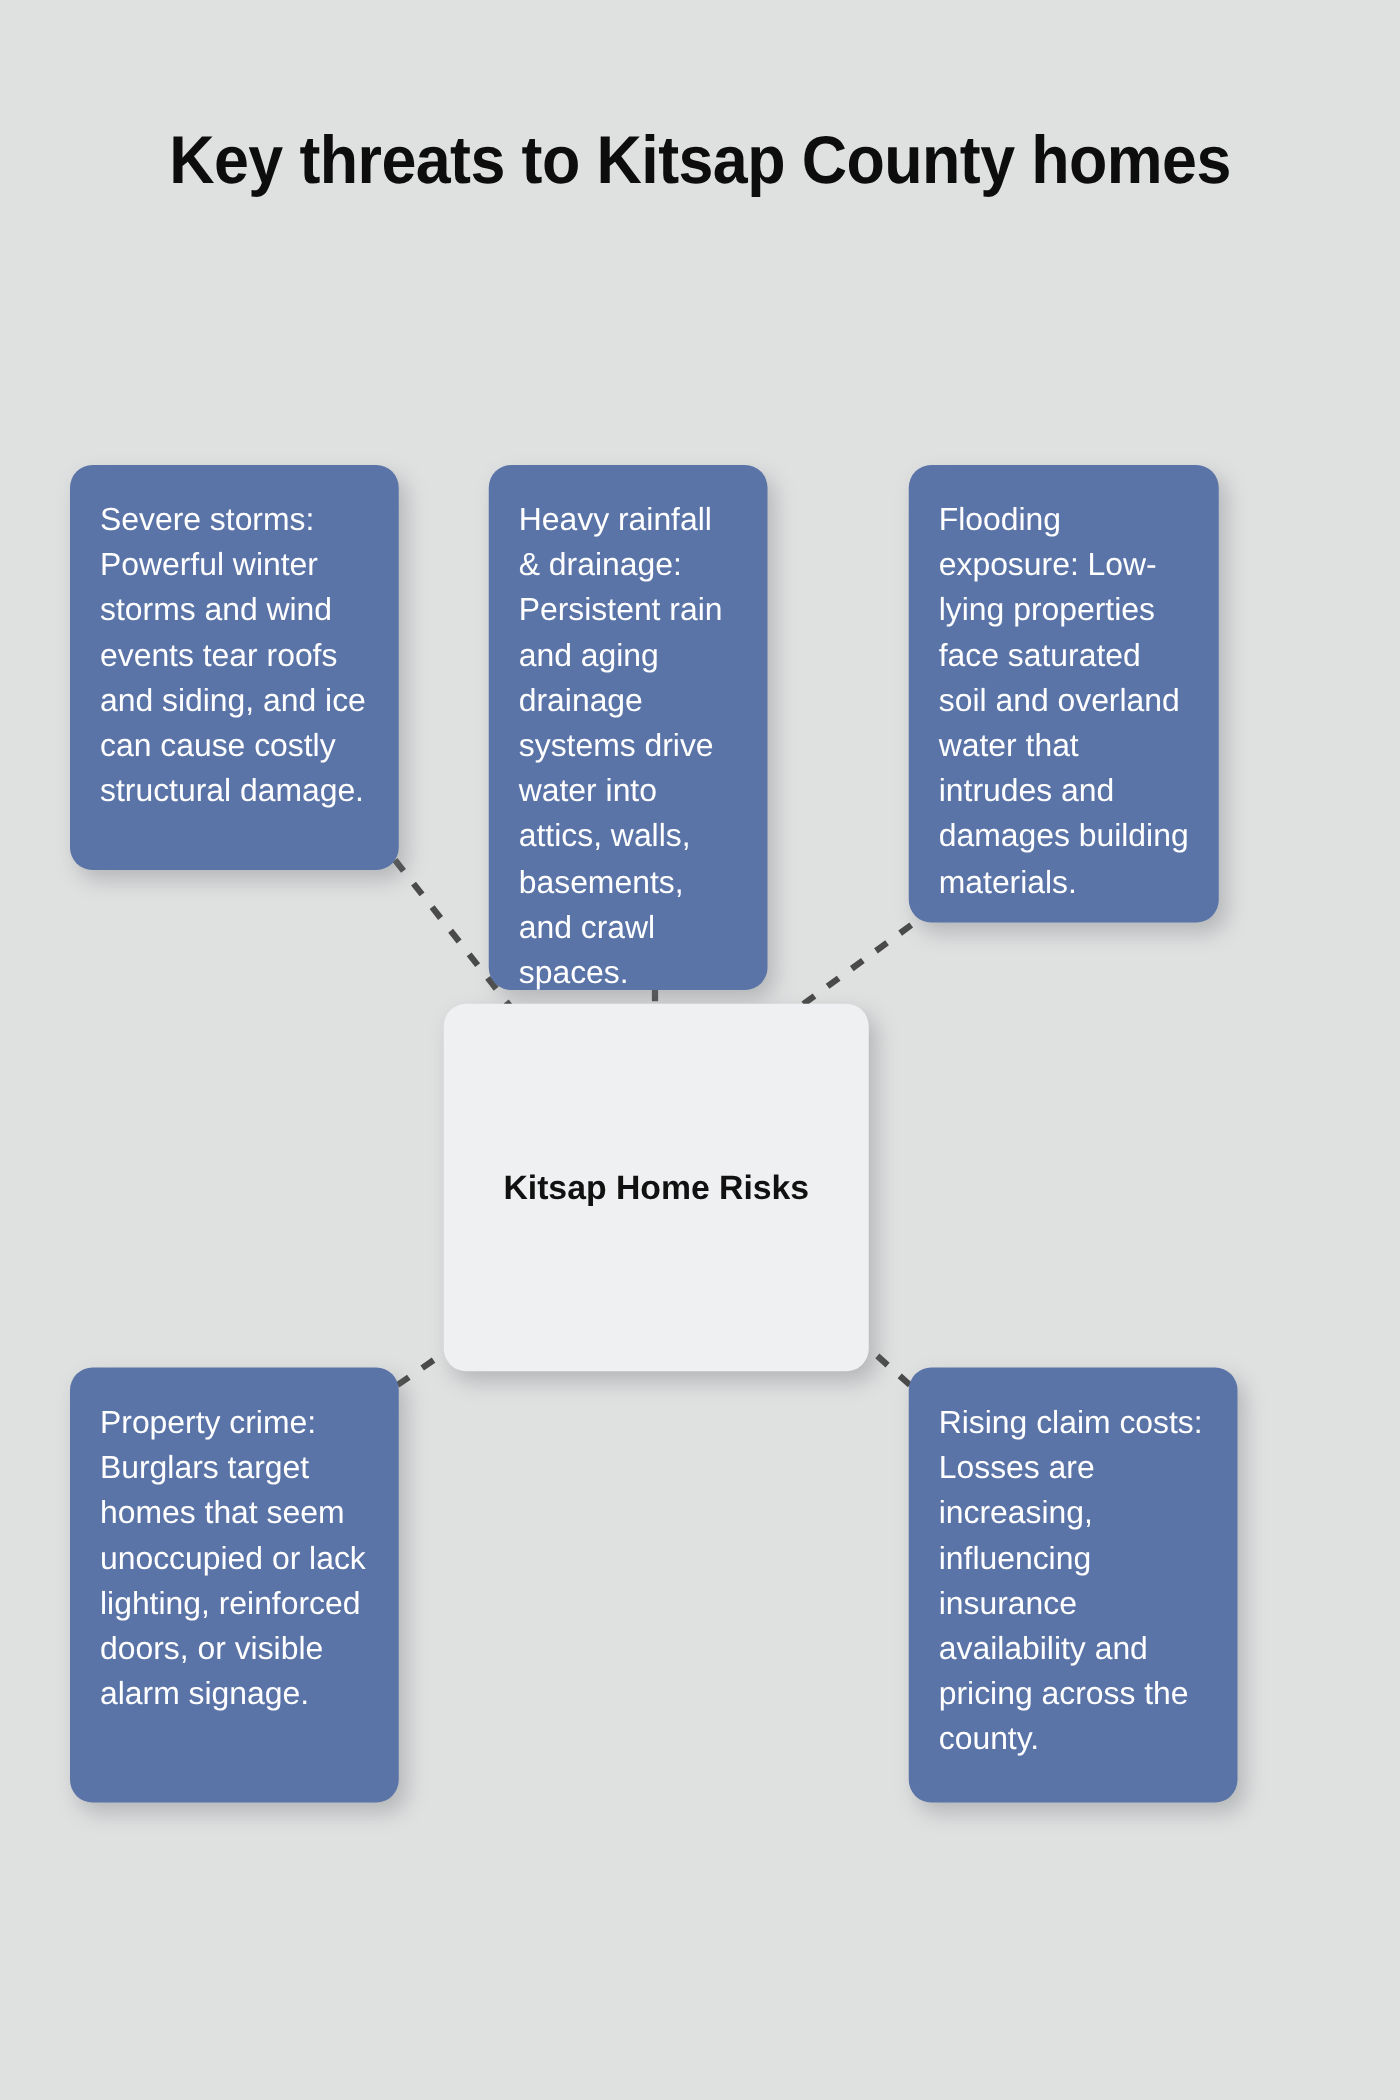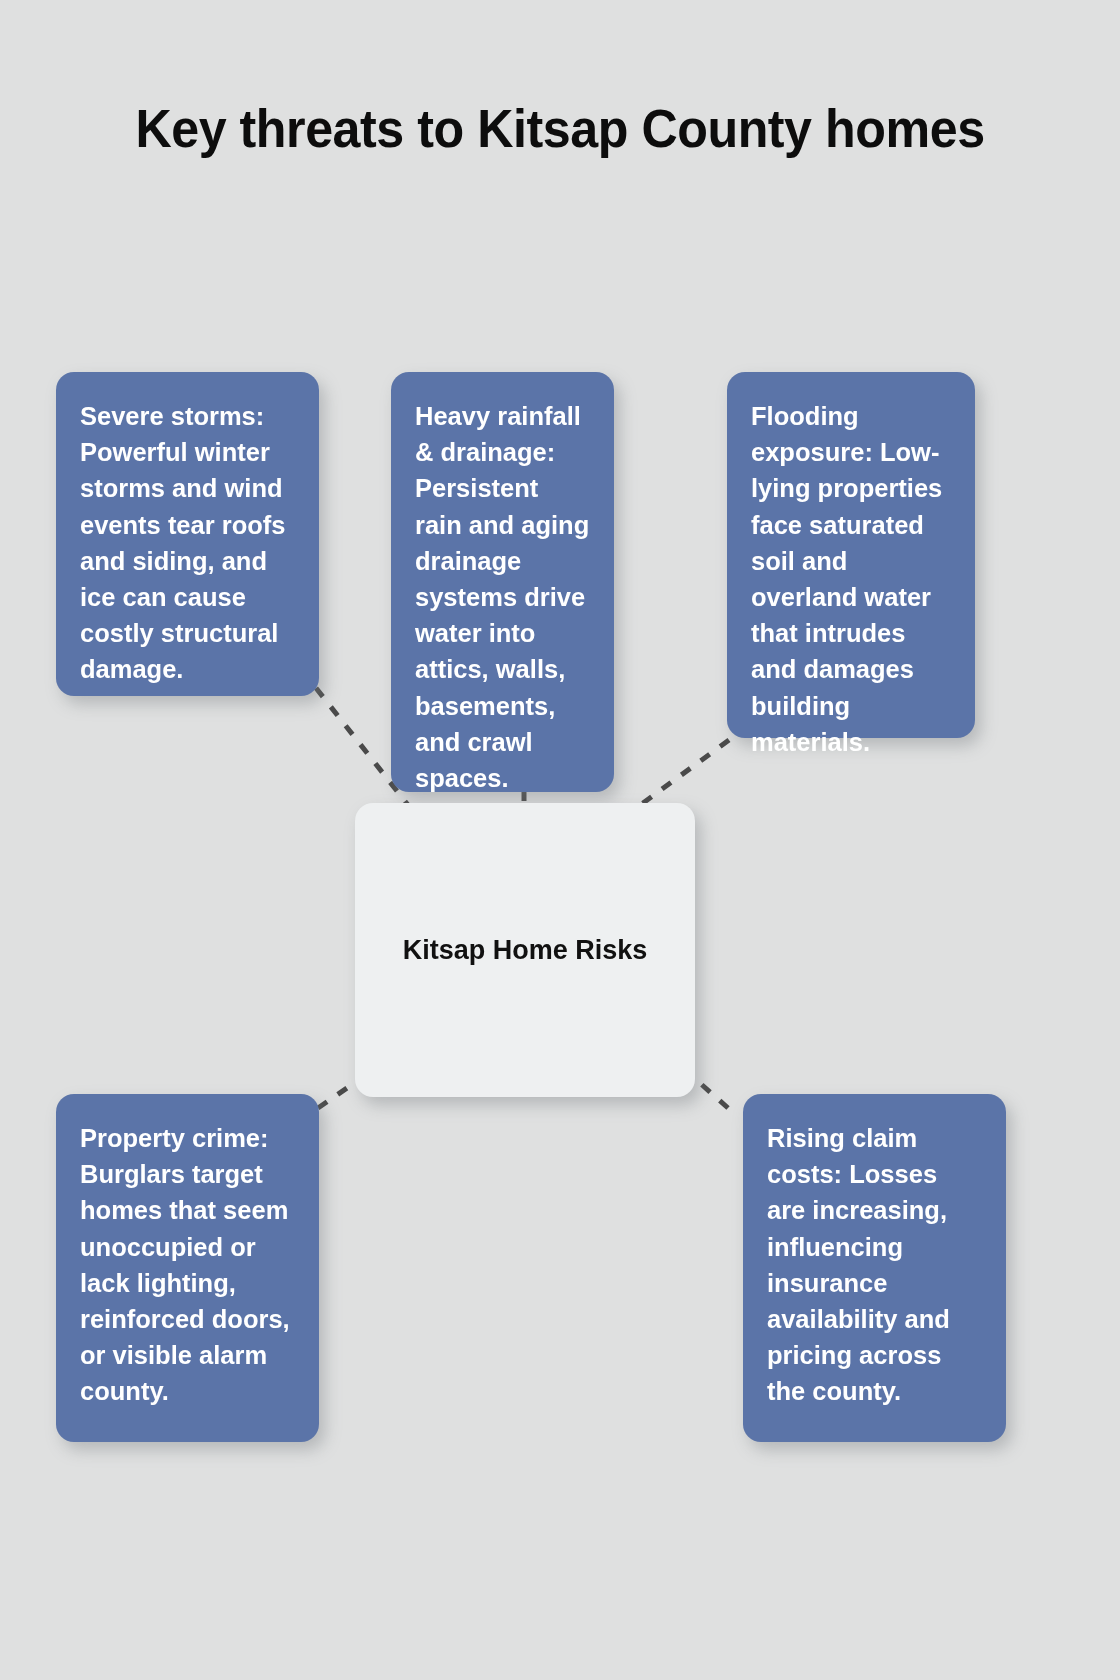--- a/index.html
+++ b/index.html
@@ -53,21 +53,21 @@
     box-sizing: border-box;
     border-radius: 18px;
     box-shadow: 6px 8px 16px rgba(120,125,130,0.40);
   }
   .node.leaf {
     background: #5b74a8;
     color: #ffffff;
     padding: 26px 24px 12px 24px;
     font-size: 25.5px;
     line-height: 1.42;
-    font-weight: 700;
+    font-weight: 400;
   }
   .node.center {
     background: #eef0f1;
     color: #111111;
     display: flex;
     align-items: center;
     justify-content: center;
     text-align: center;
     font-size: 27px;
     line-height: 1.35;
@@ -75,21 +75,21 @@
     padding: 20px;
     box-sizing: border-box;
   }
 
   
   #card-0 { left: 56px;  top: 372px;  width: 263px; height: 324px; }
   #card-1 { left: 391px; top: 372px;  width: 223px; height: 420px; }
   #card-2 { left: 727px; top: 372px;  width: 248px; height: 366px; }
   #card-center { left: 355px; top: 803px; width: 340px; height: 294px; }
   #card-3 { left: 56px;  top: 1094px; width: 263px; height: 348px; }
-  #card-4 { left: 727px; top: 1094px; width: 263px; height: 348px; margin-left: 16px; }
+  #card-4 { left: 727px; top: 1094px; width: 263px; height: 348px; }
 </style>
 </head>
 <body>
 
 <div class="canvas">
 
   <div class="title">Key threats to Kitsap County homes</div>
 
   <svg class="connectors" viewBox="0 0 1120 1680" width="1120" height="1680">
 
@@ -105,17 +105,17 @@
   </svg>
 
   <div class="node leaf" id="card-0">Severe storms: Powerful winter storms and wind events tear roofs and siding, and ice can cause costly structural damage.</div>
 
   <div class="node leaf" id="card-1">Heavy rainfall &amp; drainage: Persistent rain and aging drainage systems drive water into attics, walls, basements, and crawl spaces.</div>
 
   <div class="node leaf" id="card-2">Flooding exposure: Low-lying properties face saturated soil and overland water that intrudes and damages building materials.</div>
 
   <div class="node center" id="card-center">Kitsap Home Risks</div>
 
-  <div class="node leaf" id="card-3">Property crime: Burglars target homes that seem unoccupied or lack lighting, reinforced doors, or visible alarm county.</div>
+  <div class="node leaf" id="card-3">Property crime: Burglars target homes that seem unoccupied or lack lighting, reinforced doors, or visible alarm signage.</div>
 
   <div class="node leaf" id="card-4">Rising claim costs: Losses are increasing, influencing insurance availability and pricing across the county.</div>
 
 </div>
 
 </body></html>

